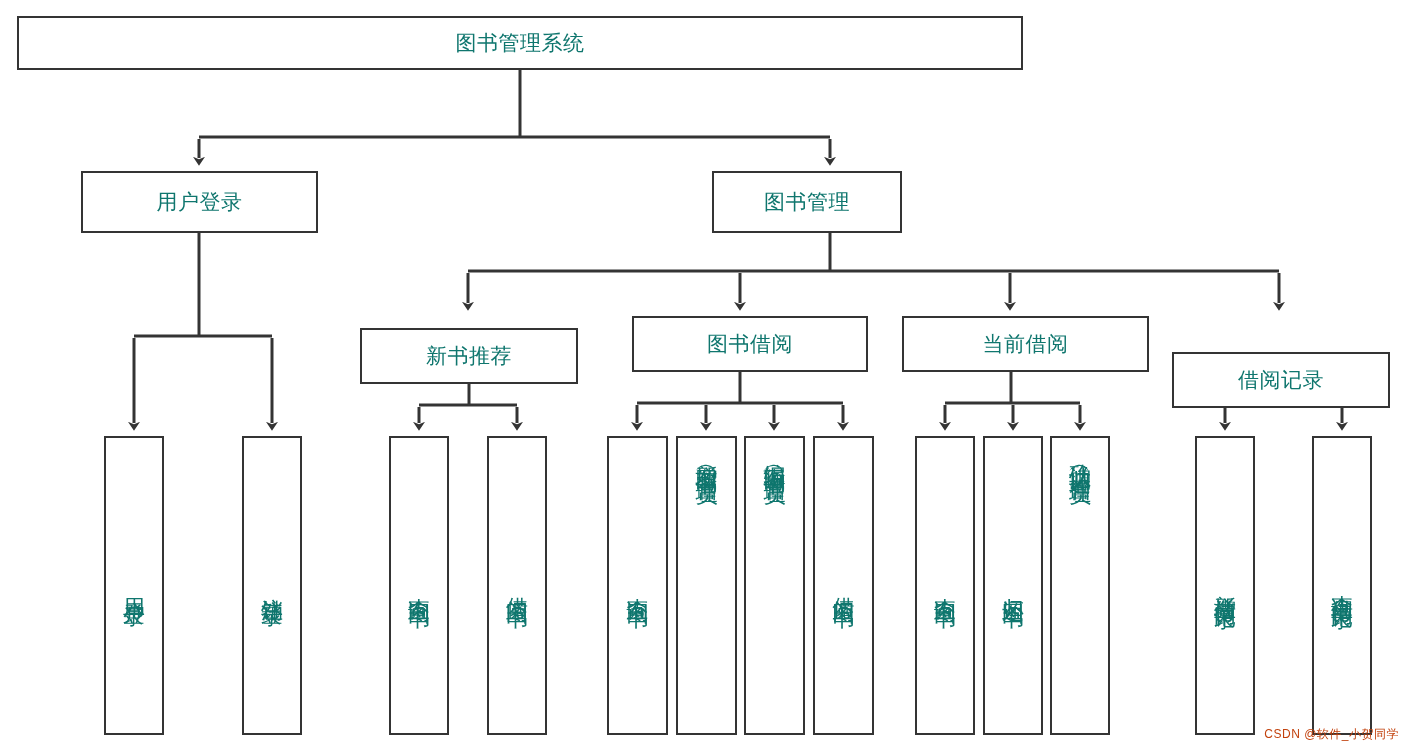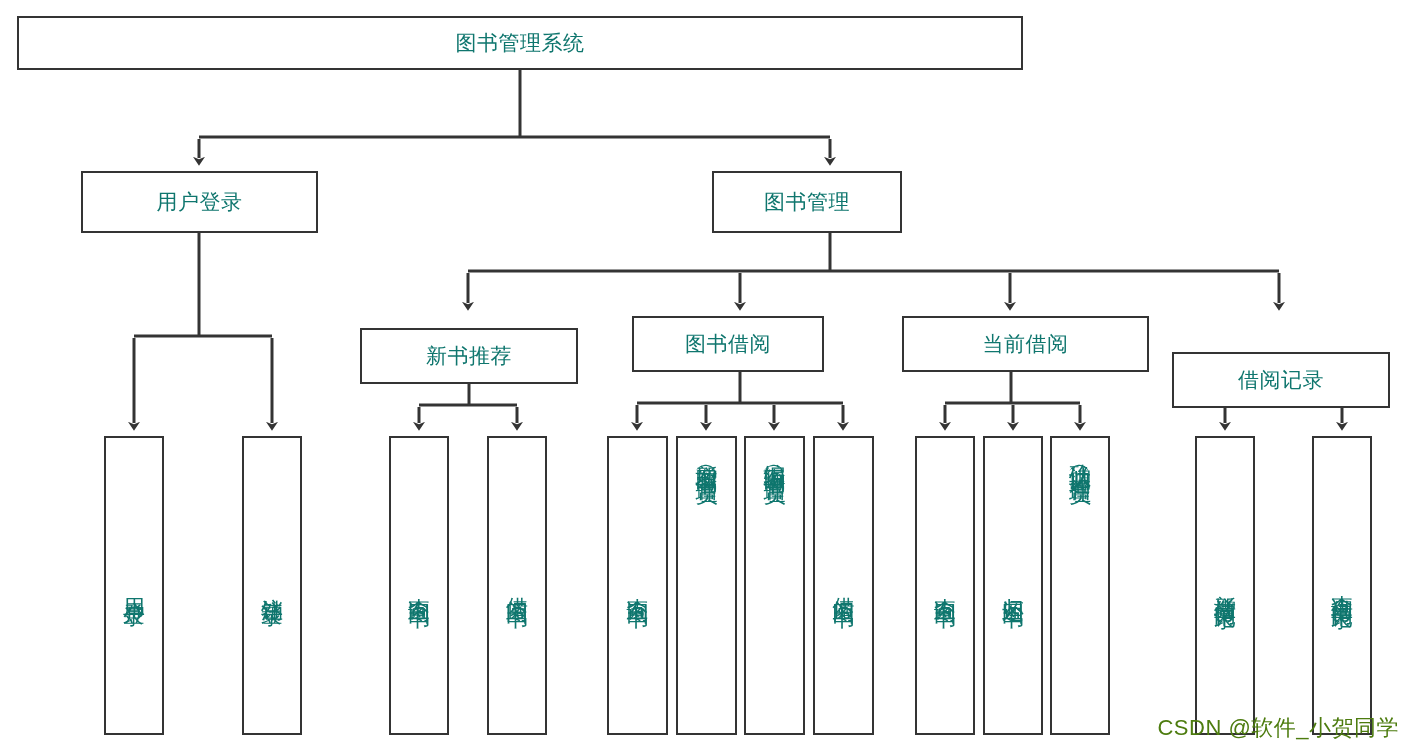--- a/index.html
+++ b/index.html
@@ -62,22 +62,22 @@
     padding: 2px 0;
   }
   .node.v.centered {
     align-items: center;
     padding-top: 0;
   }
   #watermark {
     position: absolute;
     right: 6px;
     bottom: 4px;
-    font-size: 22px;
-    color: #4d7c0f;
+    font-size: 12px;
+    color: #c2410c;
     white-space: nowrap;
     letter-spacing: 0.5px;
   }
 </style>
 </head>
 <body>
 
 <div id="canvas">
 
   <svg id="edges" viewBox="0 0 1405 747" xmlns="http://www.w3.org/2000/svg">
@@ -138,21 +138,21 @@
   <div class="node h" style="left:81px; top:171px; width:237px; height:62px;">
     <span class="lbl">用户登录</span>
   </div>
   <div class="node h" style="left:712px; top:171px; width:190px; height:62px;">
     <span class="lbl">图书管理</span>
   </div>
 
   <div class="node h" style="left:360px; top:328px; width:218px; height:56px;">
     <span class="lbl">新书推荐</span>
   </div>
-  <div class="node h" style="left:632px; top:316px; width:192px; height:56px;">
+  <div class="node h" style="left:632px; top:316px; width:236px; height:56px;">
     <span class="lbl">图书借阅</span>
   </div>
   <div class="node h" style="left:902px; top:316px; width:247px; height:56px;">
     <span class="lbl">当前借阅</span>
   </div>
   <div class="node h" style="left:1172px; top:316px; width:218px; height:56px;margin-top:36px;">
     <span class="lbl">借阅记录</span>
   </div>
 
   <div class="node v centered" style="left:104px; top:436px; width:60px; height:299px;">

